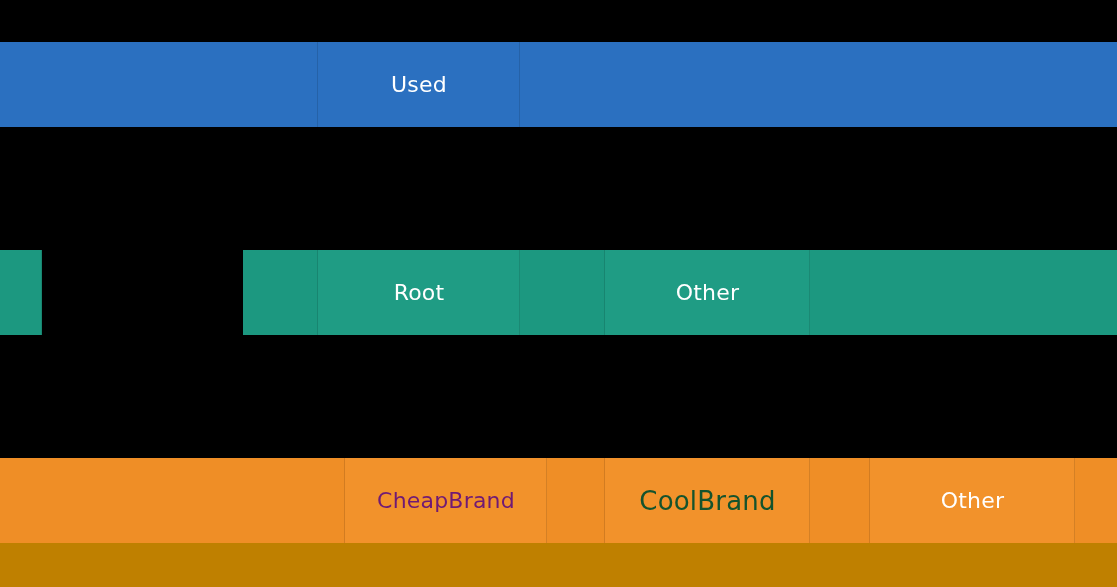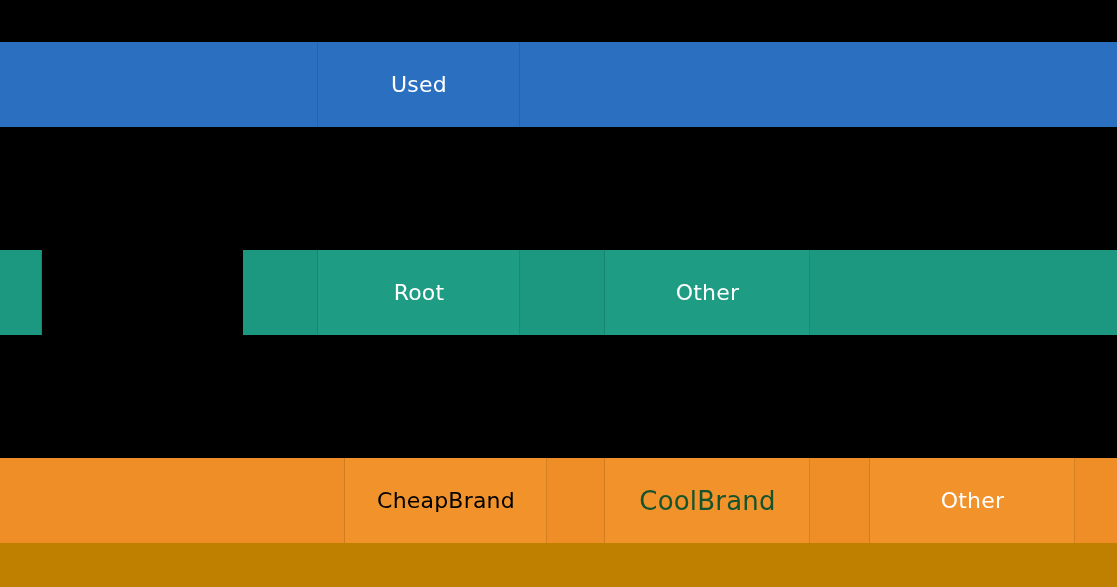--- a/index.html
+++ b/index.html
@@ -83,21 +83,21 @@
         <span class="cell-label" style="color: rgb(255, 255, 255); font-size: 22px;">Other</span>
         <span class="sep-right" style="background: rgba(0, 0, 0, 0.12);"></span>
       </div>
       <div class="icicle-cell" style="left: 810px; width: 307px; background: rgb(28, 152, 128);"></div>
     </div>
     <div class="icicle-row" style="top: 458px; height: 85px;">
       <div class="icicle-cell" style="left: 0px; width: 345px; background: rgb(239, 142, 38);">
         <span class="sep-right" style="background: rgba(0, 0, 0, 0.12);"></span>
       </div>
       <div class="icicle-cell" style="left: 345px; width: 202px; background: rgb(242, 146, 43);">
-        <span class="cell-label" style="color: #000000; font-size: 22px;">CheapBrand</span>
+        <span class="cell-label" style="color: #701a75; font-size: 22px;">CheapBrand</span>
         <span class="sep-right" style="background: rgba(0, 0, 0, 0.12);"></span>
       </div>
       <div class="icicle-cell" style="left: 547px; width: 58px; background: rgb(239, 142, 38);">
         <span class="sep-right" style="background: rgba(0, 0, 0, 0.12);"></span>
       </div>
       <div class="icicle-cell" style="left: 605px; width: 205px; background: rgb(242, 146, 43);">
         <span class="cell-label" style="color: #14532d; font-size: 26px;">CoolBrand</span>
         <span class="sep-right" style="background: rgba(0, 0, 0, 0.12);"></span>
       </div>
       <div class="icicle-cell" style="left: 810px; width: 60px; background: rgb(239, 142, 38);">

